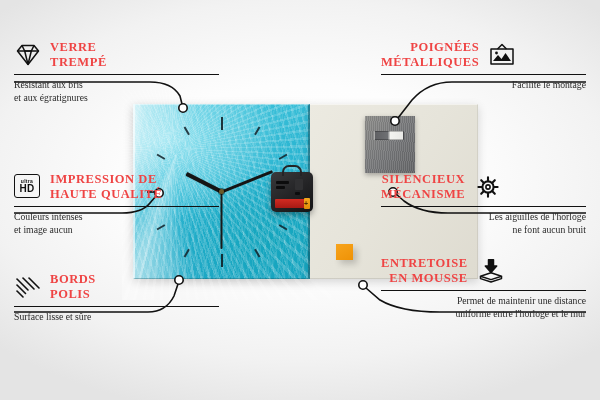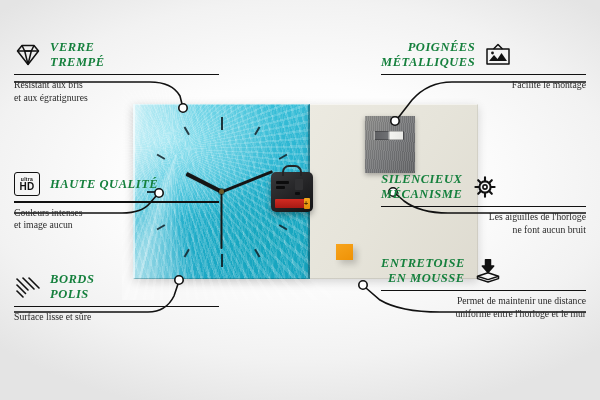--- a/index.html
+++ b/index.html
@@ -112,21 +112,21 @@
   svg.wires path{ fill:none; stroke:#111; stroke-width:1.6; }
   svg.wires circle{ fill:#fff; stroke:#111; stroke-width:1.6; }
 
   
   .callout{ position:absolute; width:205px; }
   .callout.left { text-align:left; }
   .callout.right{ text-align:right; }
   .chead{ display:flex; align-items:center; gap:9px; }
   .callout.right .chead{ flex-direction:row; }
   .ctitle{ font-family:"Liberation Serif",serif; font-weight:700; font-size:12.5px;
-           letter-spacing:.55px; color:#15803d; line-height:1.18; text-transform:uppercase;font-style:italic; }
+           letter-spacing:.55px; color:#ef4444; line-height:1.18; text-transform:uppercase; }
   .rule{ height:1.6px; background:#111; margin:4px 0 4px; }
   .cdesc{ font-family:Liberation Serif, serif; font-size:9.7px; color:#2a2a2a;
           line-height:1.32; }
 
   .ico{ width:27px; height:25px; flex:0 0 27px; display:block; }
   .ico svg{ display:block; }
 
   .hdbox{ width:26px; height:24px; border:1.6px solid #111; border-radius:3px;
           display:flex; flex-direction:column; align-items:center; justify-content:center; }
   .hdbox .u{ font:700 5px "Liberation Sans",sans-serif; letter-spacing:.3px; color:#111; line-height:5px; }
@@ -256,20 +256,21 @@
 
   <div class="callout left" style="left:14px; top:172px;">
     <div class="chead">
       <span class="ico">
         <span class="hdbox">
           <span class="u">ultra</span>
           <span class="h">HD</span>
         </span>
       </span>
       <div class="ctitle">
+        <div>IMPRESSION DE</div>
         <div>HAUTE QUALITÉ</div>
       </div>
     </div>
     <div class="rule"></div>
     <div class="cdesc">
       <div>Couleurs intenses</div>
       <div>et image aucun</div>
     </div>
   </div>
 

